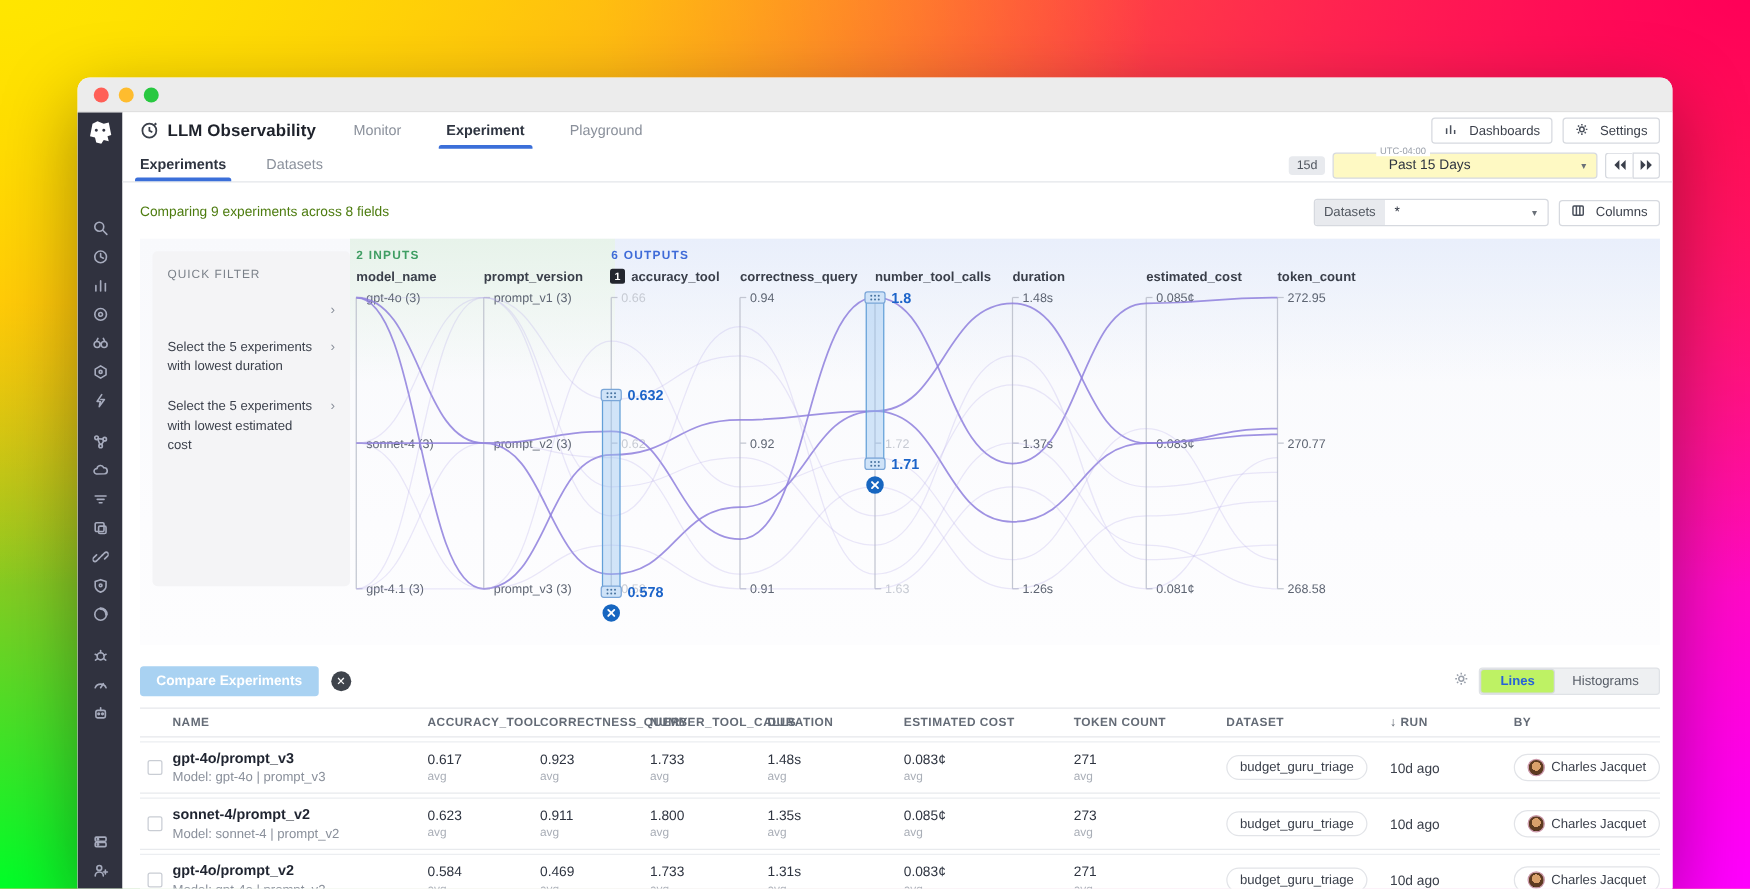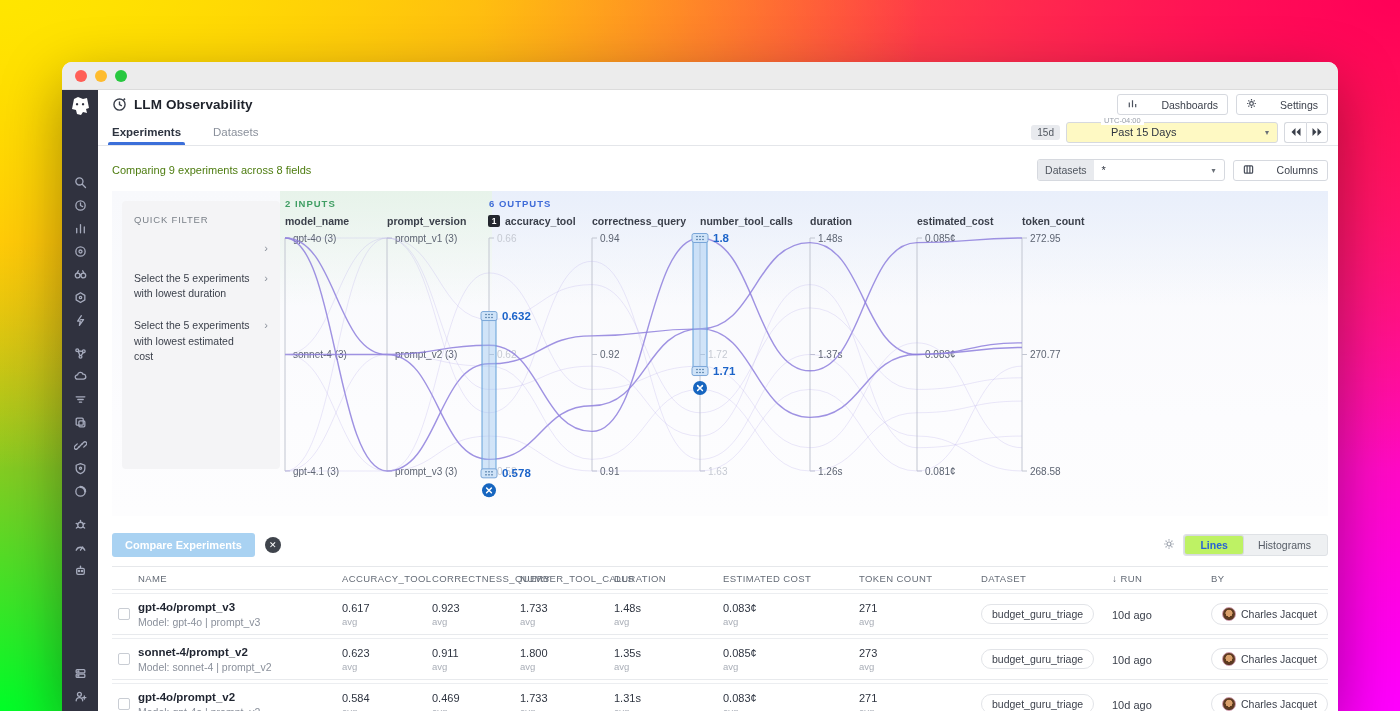--- a/index.html
+++ b/index.html
@@ -37,21 +37,21 @@
   .main { flex:1; display:flex; flex-direction:column; min-width:0; background:#fff; }
 
   .app-header { height:29px; flex:0 0 29px; display:flex; align-items:center; padding:0 10px 0 14px; position:relative; }
   .prod-icon { width:15px; height:15px; margin-right:7px; }
   .app-title { font-size:13.5px; font-weight:700; color:#1e222b; letter-spacing:.1px; }
   .htabs { display:flex; margin-left:30px; gap:36px; height:100%; }
   .htab { font-size:11.5px; color:#8a909b; display:flex; align-items:center; position:relative; cursor:pointer; }
   .htab.active { color:#2e3440; font-weight:600; }
   .htab.active::after { content:""; position:absolute; left:-6px; right:-6px; bottom:0; height:3px; background:#3b6fd9; border-radius:2px 2px 0 0; }
   .hdr-right { margin-left:auto; display:flex; gap:8px; }
-  .btn { display:flex; align-items:center; gap:23px; height:21px; padding:0 9px; border:1px solid #d6d9df; border-radius:3px; background:#fff; font-size:10.5px; color:#3a3f4a; cursor:pointer; }
+  .btn { display:flex; align-items:center; gap:9px; height:21px; padding:0 9px; border:1px solid #d6d9df; border-radius:3px; background:#fff; font-size:10.5px; color:#3a3f4a; cursor:pointer; }
   .btn svg { stroke:#4a505c; fill:none; stroke-width:1.3; }
 
   .subnav { height:27px; flex:0 0 27px; display:flex; align-items:center; padding:0 10px 0 14px; border-bottom:1px solid #e4e6ea; }
   .stabs { display:flex; gap:32px; height:100%; }
   .stab { font-size:11.5px; color:#8a909b; display:flex; align-items:center; position:relative; cursor:pointer; }
   .stab.active { color:#2e3440; font-weight:600; }
   .stab.active::after { content:""; position:absolute; left:-4px; right:-4px; bottom:0; height:3px; background:#3b6fd9; border-radius:2px 2px 0 0; }
   .time-area { margin-left:auto; display:flex; align-items:center; gap:6px; }
   .chip { background:#e8eaee; border-radius:3px; font-size:10px; color:#50565f; padding:2px 6px;text-align:right; }
   .time-box { position:relative; display:flex; align-items:center; width:212px; height:21px; border:1px solid #d6d9df; border-radius:3px; background:#fef9c3; padding:0 8px; cursor:pointer; }
@@ -105,21 +105,21 @@
   .ar-right { margin-left:auto; display:flex; align-items:center; gap:8px; }
   .gear-sm svg { stroke:#9aa0ab; fill:none; stroke-width:1.2; }
   .seg { display:flex; background:#eef0f2; border:1px solid #dfe2e6; border-radius:3px; padding:1px; }
   .segment { font-size:10.5px; padding:3px 15px; color:#565c66; cursor:pointer; border-radius:2px; }
   .segment.active { background:#bef264; color:#2862d6; font-weight:600; box-shadow:0 0 0 1px #d7dade; }
 
   
   .exp-table { margin:0 10px 0 14px; }
   .t-grid { display:grid; grid-template-columns:26px 204px 90px 88px 94px 109px 136px 122px 131px 99px 1fr; align-items:center; }
   .t-head { height:24px; border-top:1px solid #e6e8eb; border-bottom:1px solid #e6e8eb; }
-  .th { font-size:9.5px; letter-spacing:.4px; color:#646b76; font-weight:400; }
+  .th { font-size:9.5px; letter-spacing:.4px; color:#646b76; font-weight:700; }
   .t-row { height:42px; border-bottom:1px solid #e8eaed; background:#fff; margin-top:3px; border-top:1px solid #eceef1; }
   .cb { width:12px; height:12px; border:1px solid #c9cdd4; border-radius:2px; background:#fff; margin-left:6px; cursor:pointer; }
   .nm { font-size:11.5px; font-weight:700; color:#1f2430; cursor:pointer; }
   .nm-sub { font-size:10.5px; color:#8a909b; margin-top:3px; }
   .val { font-size:11px; color:#2e3440; }
   .val-sub { font-size:9.5px; color:#a9aeb7; margin-top:2px; }
   .pill { display:inline-flex; align-items:center; gap:5px; border:1px solid #e2e4e8; border-radius:11px; padding:3px 10px; font-size:10.5px; color:#3a3f4a; background:#fff; }
   .avatar { width:14px; height:14px; border-radius:50%; background:radial-gradient(circle at 50% 42%, #d9a06b 0 38%, #5d3a20 39% 70%, #3c2413 71%); border:1px solid #c9a; }
   .run-txt { font-size:11px; color:#3a3f4a; }
   .sort-ic { font-size:10px; color:#646b76; margin-right:3px; }
@@ -286,20 +286,25 @@
 
         <div class="app-header">
           <span class="prod-icon">
             <svg viewBox="0 0 14 14" width="15" height="15" fill="none" stroke="#3a3f4a" stroke-width="1.3">
                 <circle cx="7" cy="7" r="5.2"></circle>
                 <polyline points="7,4.2 7,7 9.2,8.2"></polyline>
                 <path d="M10.8 2.6 L12.2 1.6" stroke-width="1.5"></path>
               </svg>
           </span>
           <span class="app-title">LLM Observability</span>
+          <div class="htabs">
+            <div class="htab">Monitor</div>
+            <div class="htab active">Experiment</div>
+            <div class="htab">Playground</div>
+          </div>
           <div class="hdr-right">
             <div class="btn">
               <span><svg viewBox="0 0 12 12" width="11" height="11">
                     <line x1="2.5" y1="10" x2="2.5" y2="5"></line>
                     <line x1="6" y1="10" x2="6" y2="2.5"></line>
                     <line x1="9.5" y1="10" x2="9.5" y2="6.5"></line>
                   </svg></span>
               <span>Dashboards</span>
             </div>
             <div class="btn">

